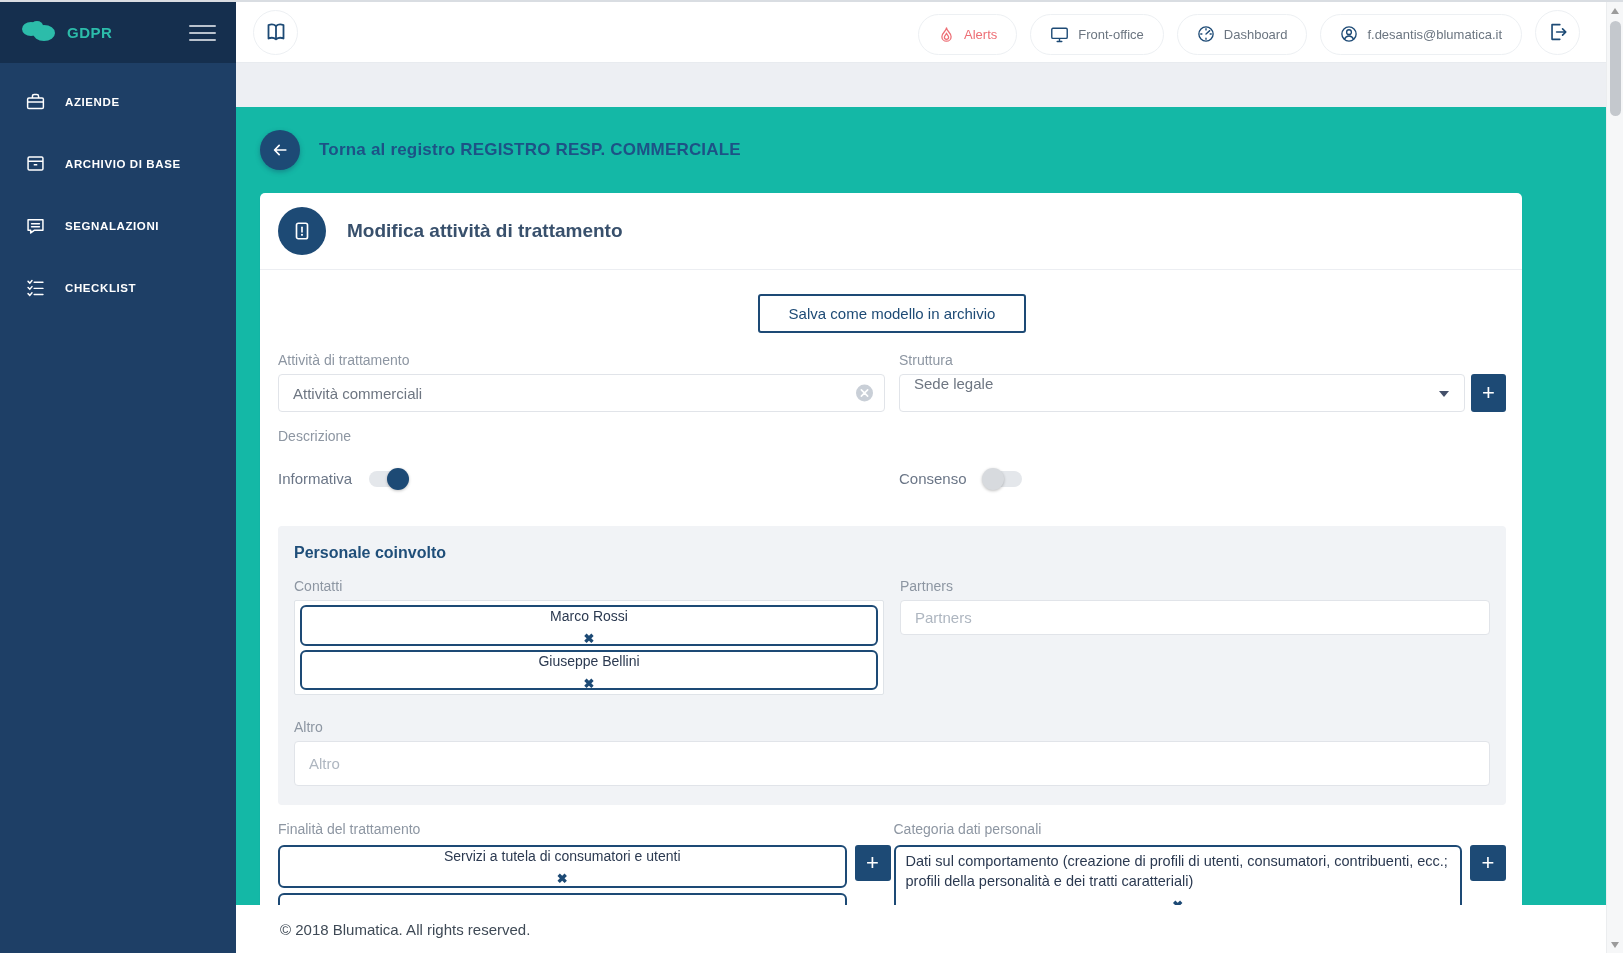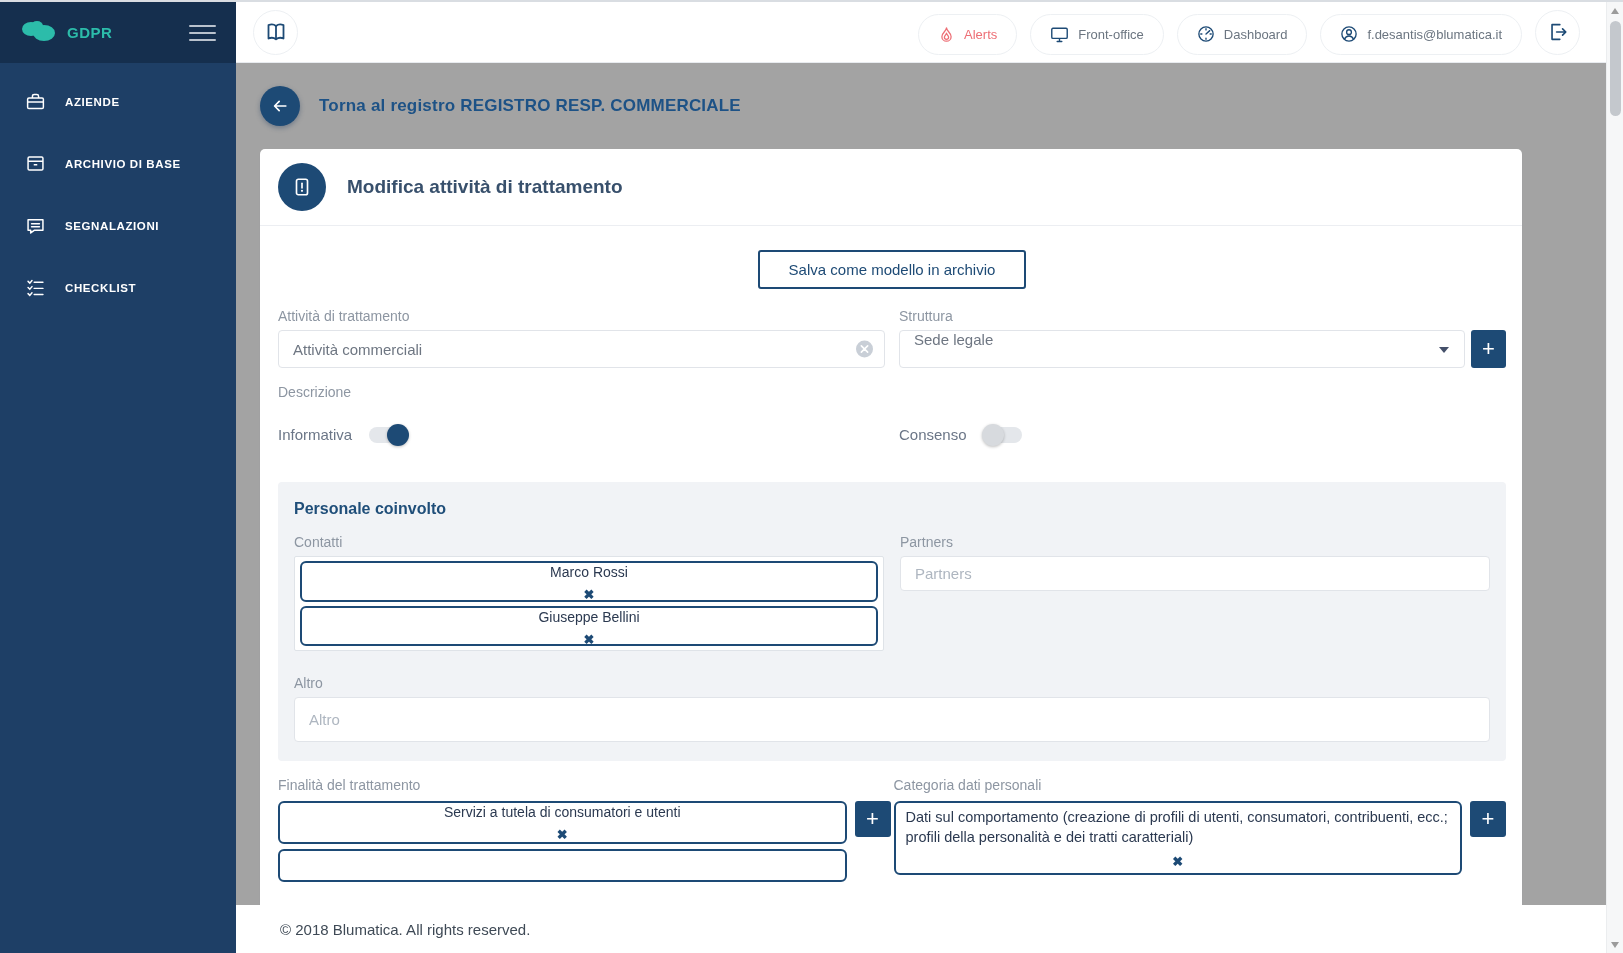--- a/index.html
+++ b/index.html
@@ -23,21 +23,21 @@
 
   
   .main-col { flex:1; display:flex; flex-direction:column; min-width:0; }
   .topbar { height:61px; background:#fff; border-bottom:1px solid #e8ebef; display:flex; align-items:center; padding:0 26px 0 17px; flex-shrink:0; }
   .icon-circle { width:45px; height:45px; border-radius:50%; border:1px solid #edf0f3; background:#fff; display:flex; align-items:center; justify-content:center; cursor:pointer; flex-shrink:0; }
   .topbar-right { margin-left:auto; display:flex; align-items:flex-end; gap:13px; }
   .pill { height:41px; border:1px solid #edf0f3; border-radius:21px; background:#fff; display:flex; align-items:center; gap:9px; padding:0 19px; font-size:13px; color:#6b7580; cursor:pointer; white-space:nowrap; }
   .pill.alerts { color:#ed6e75; }
 
   
-  .content-wrap { flex:1; overflow:hidden; background:#a3a3a3; }
+  .content-wrap { flex:1; overflow:hidden; background:#14b8a6;margin-top:44px; }
   .content { padding:23px 84px 0 24px; }
   .back-row { display:flex; align-items:center; gap:19px; margin-bottom:23px; }
   .back-btn { width:40px; height:40px; border-radius:50%; background:#1d4a75; border:none; display:flex; align-items:center; justify-content:center; cursor:pointer; box-shadow:0 2px 5px rgba(20,50,90,.35); }
   .page-title { font-size:17px; font-weight:bold; color:#1d5286; letter-spacing:.2px; }
 
   .card { background:#fff; border-radius:5px; box-shadow:0 1px 2px rgba(40,50,70,.05); padding-bottom:70px; }
   .card-header { display:flex; align-items:center; gap:21px; padding:14px 18px; border-bottom:1px solid #eceef2; }
   .card-icon { width:48px; height:48px; border-radius:50%; background:#1d4a75; display:flex; align-items:center; justify-content:center; flex-shrink:0; }
   .card-title { font-size:19px; color:#38506c; }
 

